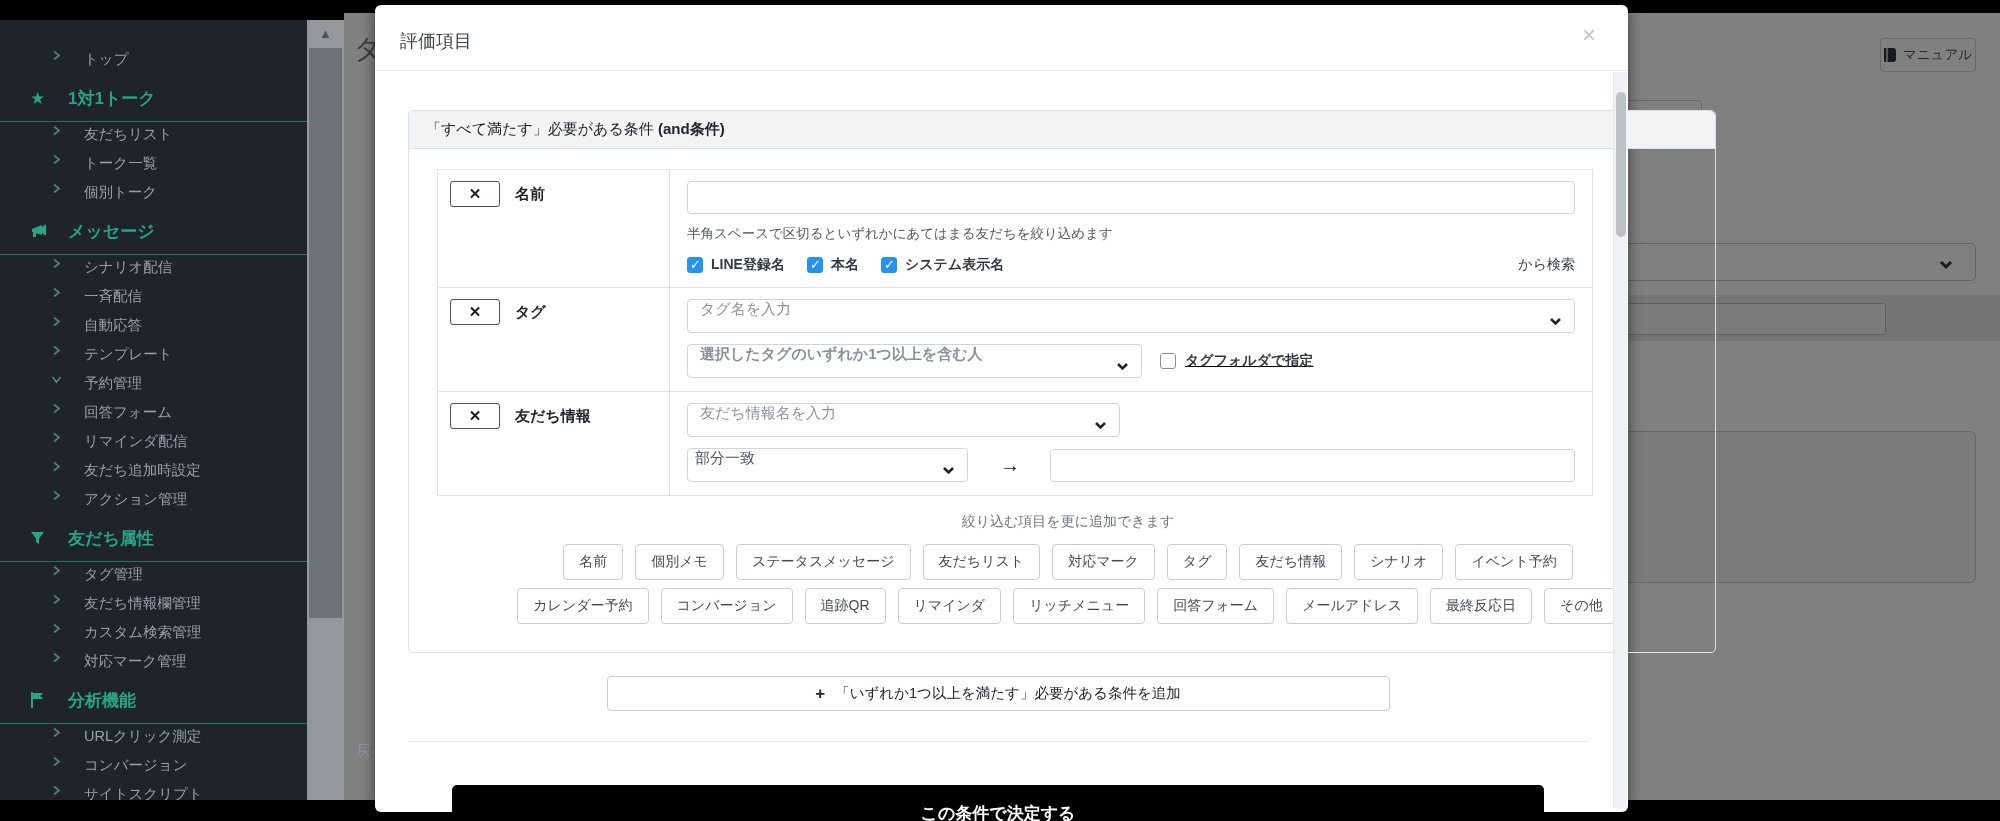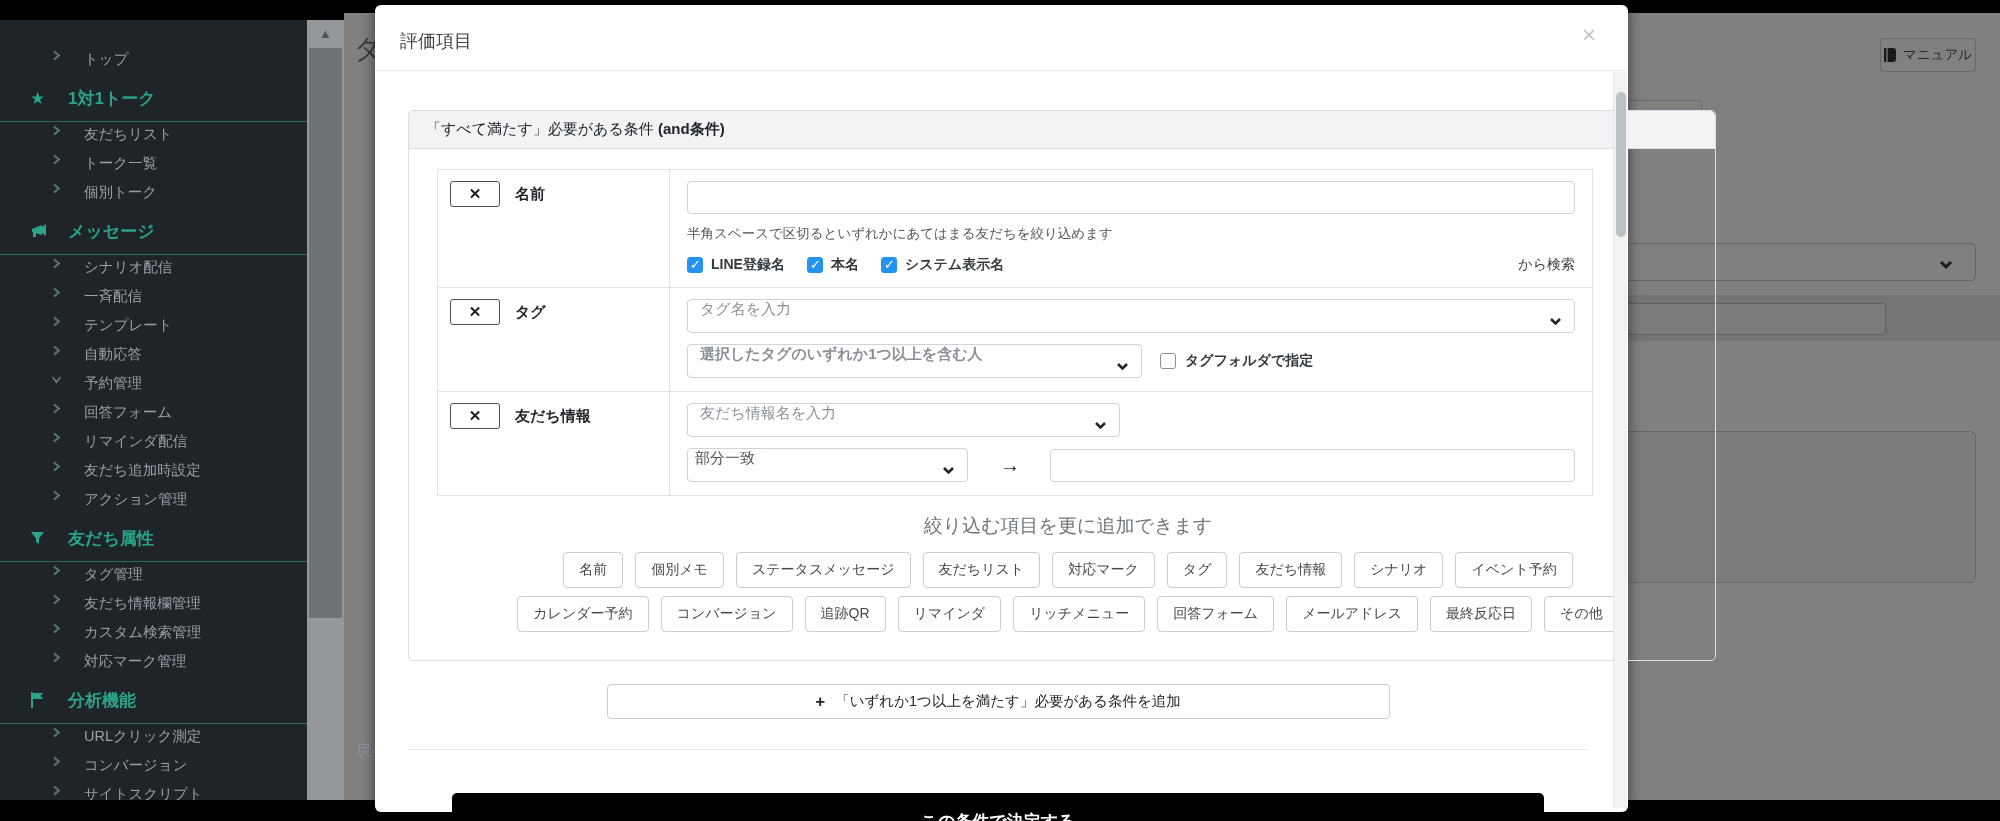--- a/index.html
+++ b/index.html
@@ -82,26 +82,26 @@
   .cb-suffix { font-size:14px; color:#343b40; margin-left:4px; white-space:nowrap; }
 
   .selectbox { position:relative; height:34px; border:1px solid #ced4da; border-radius:4px; background:#fff;
     display:flex; align-items:flex-start; padding:0 34px 0 12px; font-size:15px; color:#8a9096; cursor:pointer; white-space:nowrap; }
   .selectbox .chev { position:absolute; right:12px; top:12px; color:#212529; }
   .sel-dark { color:#495057; }
   .row2-line2 { display:flex; align-items:center; margin-top:11px; }
   .sel-w455 { width:455px;font-weight:bold; }
   .sel-w433 { width:433px; }
   .sel-w281 { width:281px;padding-left:7px; }
-  .fold-cb { display:flex; align-items:center; gap:9px; margin-left:18px; cursor:pointer; }
+  .fold-cb { display:flex; align-items:center; gap:9px; margin-left:18px; cursor:pointer;text-decoration:underline; }
   .arrow { font-size:20px; font-weight:bold; color:#16181a; margin:0 30px 0 32px; }
   .row3-input { flex:1; height:33px; border:1px solid #ced4da; border-radius:4px; background:#fff;
     font-size:15px; padding:0 10px; outline:none; }
 
-  .hint { text-align:center; font-size:19px; color:#6f767c; margin:17px 0 13px; }
+  .hint { text-align:center; font-size:14px; color:#6f767c; margin:17px 0 13px; }
   .chips { display:flex; justify-content:center; gap:12px; margin-top:8px; }
   .chip { border:1px solid #c8cdd2; border-radius:4px; background:#fff; padding:8px 15px;
     font-size:14px; color:#45494d; cursor:pointer; white-space:nowrap; }
 
   .add-or-btn { display:flex; align-items:center; justify-content:center; gap:10px;
     width:783px; height:35px; margin:23px auto 0; border:1px solid #c8cdd2; border-radius:4px;
     background:#fff; font-size:14.5px; color:#212529; cursor:pointer; }
   .add-or-btn .plus { font-weight:bold; font-size:17px; }
 
   .modal-footer { margin-top:30px; border-top:1px solid #e9ecef; padding:18px 44px 0; }
@@ -198,29 +198,29 @@
           </svg>
         </span>
         <span class="sb-label">一斉配信</span>
       </div>
       <div class="sb-item">
         <span class="sb-chev">
           <svg width="9" height="11" viewBox="0 0 9 11">
             <polyline points="2,1.5 7,5.5 2,9.5" fill="none" stroke="currentColor" stroke-width="1.8"></polyline>
           </svg>
         </span>
+        <span class="sb-label">自動応答</span>
+      </div>
+      <div class="sb-item">
+        <span class="sb-chev">
+          <svg width="9" height="11" viewBox="0 0 9 11">
+            <polyline points="2,1.5 7,5.5 2,9.5" fill="none" stroke="currentColor" stroke-width="1.8"></polyline>
+          </svg>
+        </span>
         <span class="sb-label">テンプレート</span>
-      </div>
-      <div class="sb-item">
-        <span class="sb-chev">
-          <svg width="9" height="11" viewBox="0 0 9 11">
-            <polyline points="2,1.5 7,5.5 2,9.5" fill="none" stroke="currentColor" stroke-width="1.8"></polyline>
-          </svg>
-        </span>
-        <span class="sb-label">自動応答</span>
       </div>
       <div class="sb-item chevdown">
         <span class="sb-chev">
           <svg width="9" height="11" viewBox="0 0 9 11" style="transform:rotate(90deg)">
             <polyline points="2,1.5 7,5.5 2,9.5" fill="none" stroke="currentColor" stroke-width="1.8"></polyline>
           </svg>
         </span>
         <span class="sb-label">予約管理</span>
       </div>
       <div class="sb-item">

